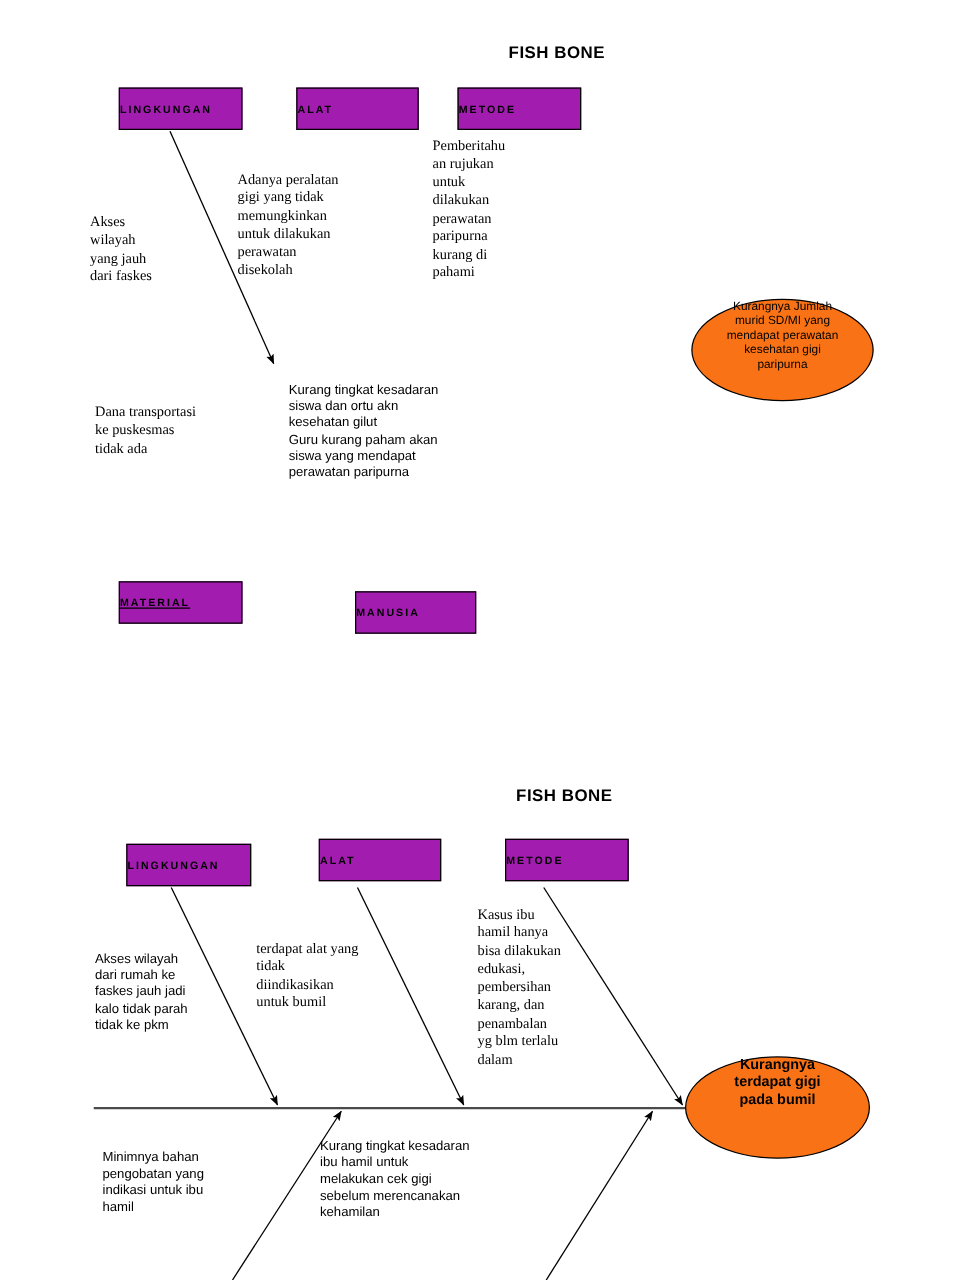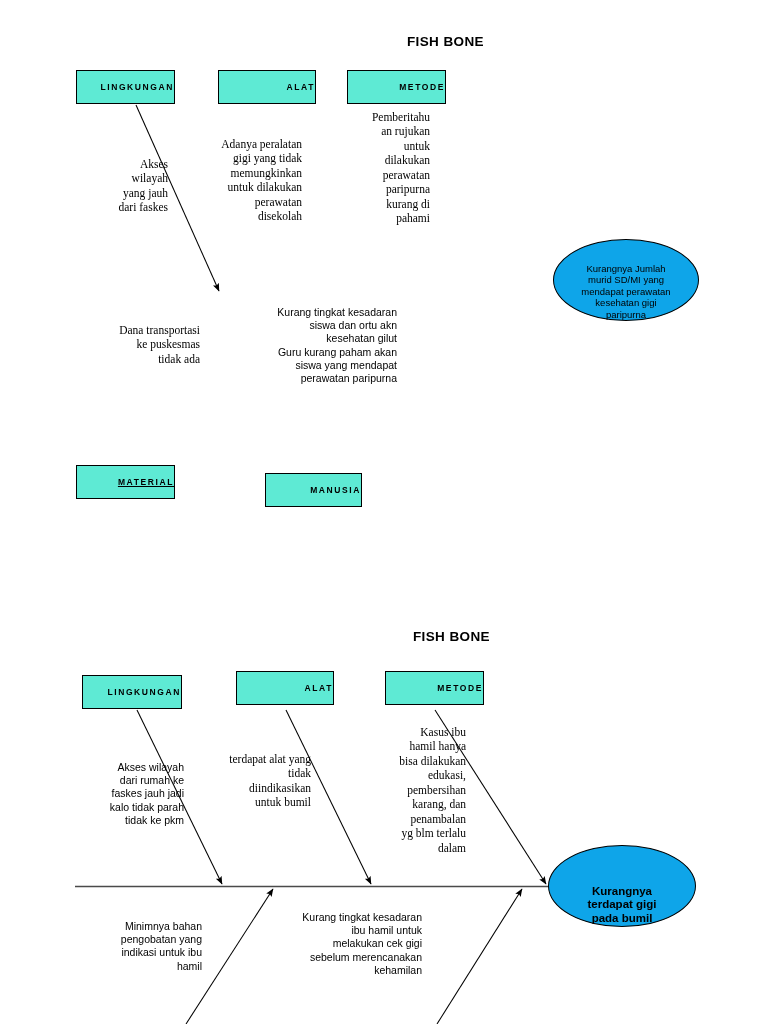--- a/index.html
+++ b/index.html
@@ -37,56 +37,57 @@
     font-weight: bold;
     font-size: 13.5px;
     letter-spacing: 0.4px;
     text-align: right;
     white-space: nowrap;
   }
 
   .cat-box {
     position: absolute;
     border: 1.4px solid #000;
-    background: #5eead4;
+    background: #a21caf;
     display: flex;
     align-items: center;
-    justify-content: flex-end;
+    justify-content: flex-start;
     box-sizing: border-box;
+    margin-left: 19px;
   }
   .cat-box span {
     font-family: "Liberation Sans", sans-serif;
     font-weight: bold;
     font-size: 8.5px;
     letter-spacing: 1.6px;
     text-align: center;
     line-height: 1;
   }
 
   .note {
     position: absolute;
-    text-align: right;
+    text-align: left;
     line-height: 1.26;
   }
   .note.serif {
     font-family: "Liberation Serif", serif;
     font-size: 11.5px;
   }
   .note.sans {
     font-family: "Liberation Sans", sans-serif;
     font-size: 10.5px;
   }
 
   .effect {
     position: absolute;
     border: 1.3px solid #000;
     border-radius: 50%;
-    background: #0ea5e9;
+    background: #f97316;
     display: flex;
-    align-items: flex-end;
+    align-items: flex-start;
     justify-content: center;
     box-sizing: border-box;
   }
   .effect span {
     display: block;
     text-align: center;
     font-family: "Liberation Sans", sans-serif;
     line-height: 1.2;
     padding: 0 10px;
   }
@@ -134,21 +135,21 @@
     </div>
 
     <div class="cat-box" style="left:76px; top:465px; width:99px; height:34px;text-decoration:underline;">
       <span>MATERIAL</span>
     </div>
 
     <div class="cat-box" style="left:265px; top:473px; width:97px; height:34px;">
       <span>MANUSIA</span>
     </div>
 
-    <div class="note serif" style="left: 72px; top: 157px; width: 96px; white-space: pre-line;">Akses
+    <div class="note serif" style="left: 72px; top: 171px; width: 96px; white-space: pre-line;">Akses
 wilayah
 yang jauh
 dari faskes</div>
 
     <div class="note serif" style="left: 190px; top: 137px; width: 112px; white-space: pre-line;">Adanya peralatan
 gigi yang tidak
 memungkinkan
 untuk dilakukan
 perawatan
 disekolah</div>

